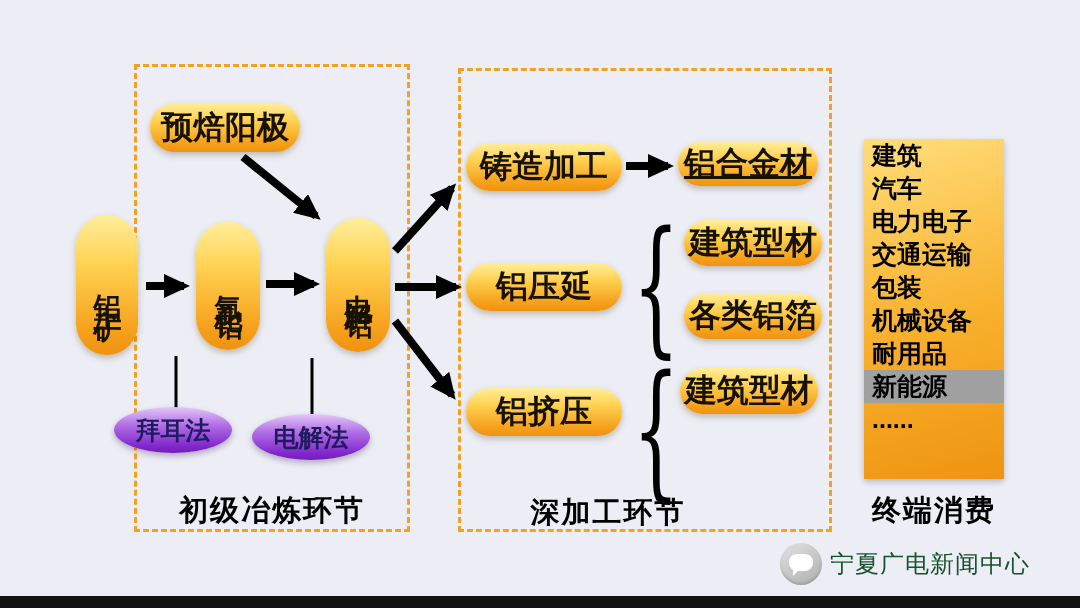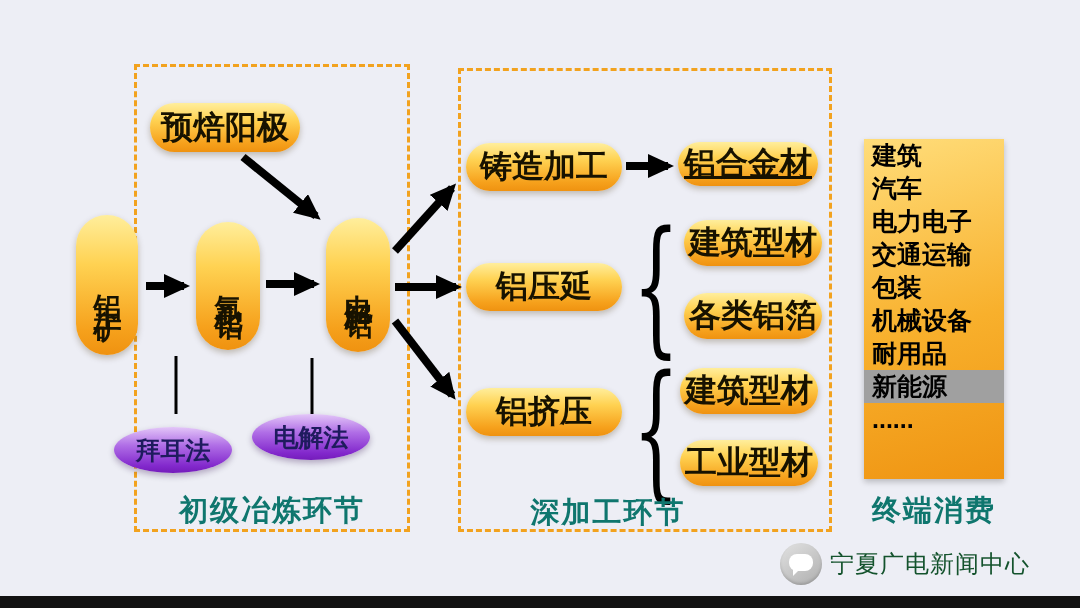--- a/index.html
+++ b/index.html
@@ -26,40 +26,40 @@
   #n-plate{left:684px;top:220px;width:138px;height:46px;}
   #n-foil{left:684px;top:293px;width:138px;height:46px;}
   #n-extrusion{left:466px;top:388px;width:156px;height:48px;}
   #n-constr{left:680px;top:368px;width:138px;height:46px;text-align:right;}
   #n-indus{left:680px;top:440px;width:138px;height:46px;}
 
   .ellipse{position:absolute;display:flex;align-items:center;justify-content:center;
         background:linear-gradient(180deg,#e3c6f8 0%,#b06ee6 40%,#8228cc 85%,#741cba 100%);
         border-radius:50%;font-weight:700;font-size:25px;color:#1f1b5e;
         box-shadow:0 3px 6px rgba(40,0,70,.3);z-index:3;}
-  #e-bayer{left:114px;top:427px;width:118px;height:46px;}
+  #e-bayer{left:114px;top:407px;width:118px;height:46px;}
   #e-electrolysis{left:252px;top:414px;width:118px;height:46px;}
 
   .arrows{position:absolute;left:0;top:0;z-index:2;}
 
   .brace{position:absolute;font-family:"DejaVu Serif",serif;font-size:148px;line-height:1;
          color:#000;transform:scaleX(0.5);transform-origin:center;width:70px;text-align:center;
          z-index:2;}
   #brace-rolling{left:615px;top:212px;}
   #brace-extrusion{left:615px;top:356px;}
 
   #panel{position:absolute;left:864px;top:139px;width:140px;height:340px;
          background:linear-gradient(165deg,#ffdd7a 0%,#f8b02c 55%,#ef9412 100%);
          border-radius:0;box-shadow:0 3px 6px rgba(0,0,0,.22);
          box-sizing:border-box;z-index:3;}
   .cons-item{height:33px;display:flex;align-items:center;padding-left:8px;
              font-size:25px;font-weight:700;color:#000;}
   .cons-item.hl{background:#a0a0a0;}
 
-  .stage-label{position:absolute;color:#0f766e;font-weight:700;font-size:29px;
+  .stage-label{position:absolute;color:#000000;font-weight:700;font-size:29px;
                text-align:center;letter-spacing:2px;z-index:4;}
   #lbl-primary{left:134px;top:491px;width:276px;}
   #lbl-processing{left:458px;top:493px;width:300px;}
   #lbl-consumption{left:864px;top:491px;width:140px;}
 
   #bottom-bar{position:absolute;left:0;top:596px;width:1080px;height:12px;background:#121212;z-index:5;}
 
   #watermark{position:absolute;left:780px;top:543px;display:flex;align-items:center;z-index:4;}
   #wm-logo{width:42px;height:42px;border-radius:50%;
            background:linear-gradient(145deg,#e2e2e2,#aeaeae);position:relative;
@@ -99,21 +99,20 @@
   <div class="pill" id="n-anode">预焙阳极</div>
   <div class="pill v" id="n-alumina">氧化铝</div>
   <div class="pill v" id="n-electro">电解铝</div>
   <div class="pill" id="n-casting">铸造加工</div>
   <div class="pill" id="n-alloy">铝合金材</div>
   <div class="pill" id="n-rolling">铝压延</div>
   <div class="pill" id="n-plate">建筑型材</div>
   <div class="pill" id="n-foil">各类铝箔</div>
   <div class="pill" id="n-extrusion">铝挤压</div>
   <div class="pill" id="n-constr">建筑型材</div>
-  <div class="pill" id="n-indus">工业型材</div>
 
   <div class="ellipse" id="e-bayer">拜耳法</div>
   <div class="ellipse" id="e-electrolysis">电解法</div>
 
   <div class="brace" id="brace-rolling">{</div>
   <div class="brace" id="brace-extrusion">{</div>
 
   <div id="panel">
     <div class="cons-item">建筑</div>
     <div class="cons-item">汽车</div>

